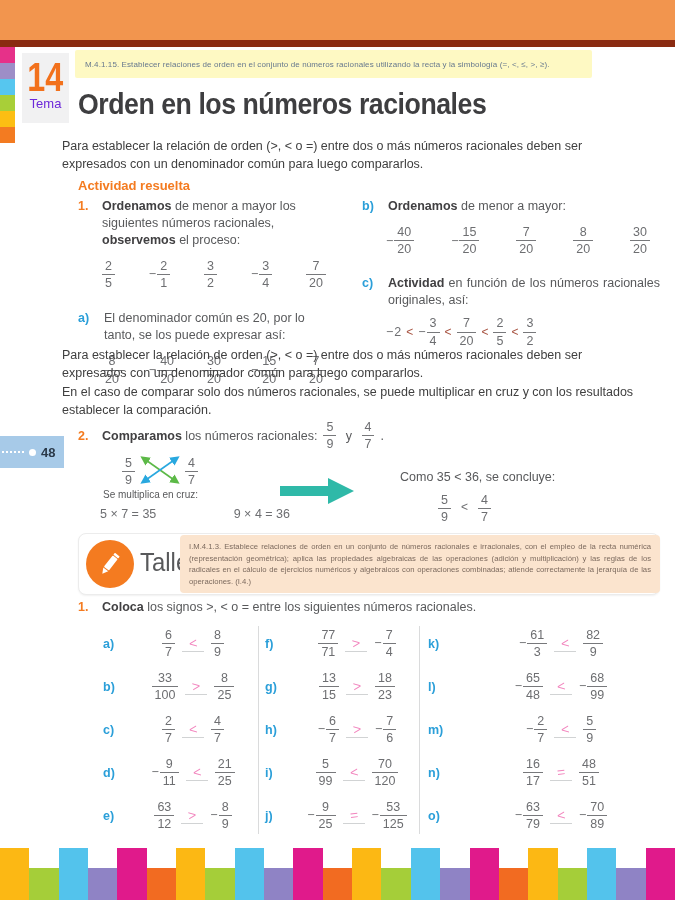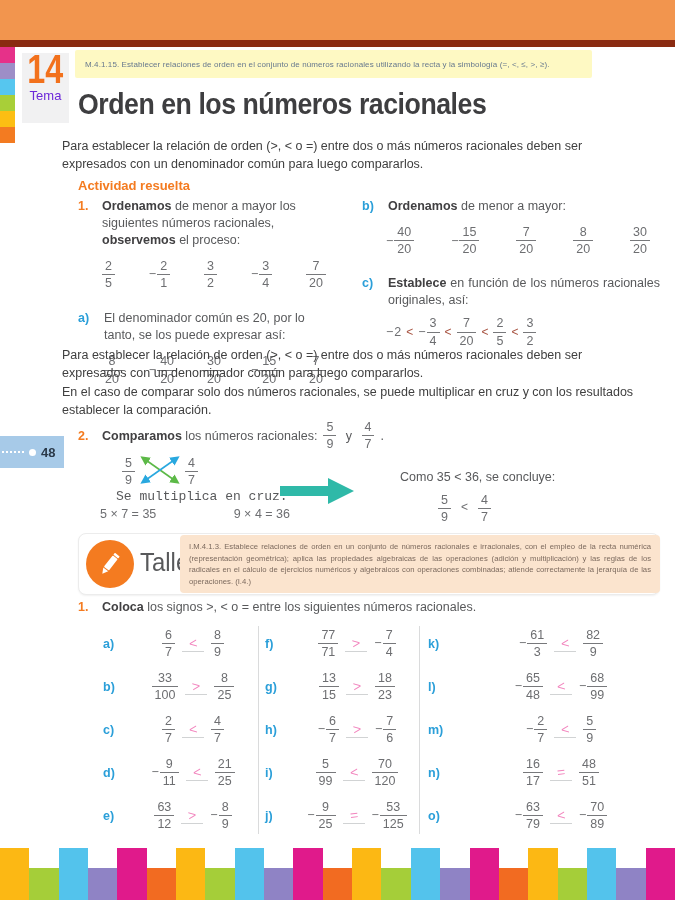--- a/index.html
+++ b/index.html
@@ -9,21 +9,21 @@
     background:#ffffff; overflow:hidden;
     font-family:"Liberation Sans", sans-serif; color:#58595B;
   }
   
   .band-orange { position:absolute; top:0; left:0; width:675px; height:40px; background:#F2954E; }
   .band-maroon { position:absolute; top:40px; left:0; width:675px; height:7px; background:#8A2B11; }
   .squares { position:absolute; top:47px; left:0; width:15px; display:flex; flex-direction:column; }
   .squares span { width:15px; height:16px; display:block; }
   .logo-box {
     position:absolute; top:53px; left:22px; width:47px; height:70px; background:#F1F1F2;
-    display:flex; flex-direction:column; align-items:center; justify-content:flex-end; padding-bottom:20px;
+    display:flex; flex-direction:column; align-items:center; justify-content:flex-end; padding-bottom:12px;
   }
   .logo-num { color:#F2711C; font-weight:bold; font-size:38px; line-height:0.9; transform:scale(0.85,1.05); }
   .logo-label { color:#6d28d9; font-size:13px; margin-top:2px; }
   .standard-box {
     position:absolute; top:50px; left:75px; width:517px; height:28px; background:#fef9c3;
     border-radius:2px; display:flex; align-items:center; padding:0 10px;
     font-size:8px; color:#66788E; letter-spacing:0.1px;
   }
   .page-title {
     position:absolute; top:88px; left:78px; width:582px;
@@ -60,21 +60,21 @@
   
   .page-tab {
     position:absolute; top:436px; left:0; width:64px; height:32px; background:#A7CAE8;
     display:flex; align-items:center; gap:5px; padding-left:2px;
   }
   .tab-dots { width:22px; border-top:2px dotted #ffffff; }
   .tab-bullet { width:7px; height:7px; border-radius:50%; background:#ffffff; }
   .tab-num { color:#2B3A4A; font-weight:bold; font-size:13px; }
   
   .diagram { position:absolute; top:452px; left:122px; display:flex; align-items:center; gap:2px; }
-  .cross-caption { position:absolute; top:489px; left:116px; font-size:13px;font-family:Liberation Mono, monospace; }
+  .cross-caption { position:absolute; top:489px; left:103px; font-size:10px; }
   .products { position:absolute; top:507px; left:100px; width:190px; display:flex; justify-content:space-between; font-size:12.5px; color:#6D6E71; }
   .big-arrow { position:absolute; top:476px; left:280px; }
   .concl-intro { position:absolute; top:470px; left:400px; font-size:12.5px; }
   .concl-row { position:absolute; top:490px; left:438px; display:flex; align-items:center; gap:10px; }
   .concl-op { color:#6D6E71; font-size:12px; }
   
   .taller-wrap { position:absolute; top:533px; left:78px; width:582px; height:62px; }
   .taller-card { position:absolute; top:0; left:0; width:582px; height:62px; background:#ffffff; border:1px solid #ECECEC; border-radius:8px; box-shadow:0 1px 2px rgba(0,0,0,0.06); }
   .taller-icon { position:absolute; top:7px; left:8px; width:48px; height:48px; border-radius:50%; background:#F47B20; display:flex; align-items:center; justify-content:center; }
   .taller-label { position:absolute; top:14px; left:62px; font-size:26px; color:#58595B; transform:scaleX(0.92); transform-origin:left center; }
@@ -260,21 +260,21 @@
         <span class="frac">
           <span class="stack">
             <span class="num">30</span>
             <span class="fbar"></span>
             <span class="den">20</span>
           </span>
         </span>
       </div>
     <div class="item-row mt10">
       <span class="item-letter">c)</span>
-      <span class="justify"><span class="b">Establece</span><span> en función de los números racionales originales, así:</span></span>
+      <span class="justify"><span class="b">Actividad</span><span> en función de los números racionales originales, así:</span></span>
     </div>
     <div class="ineq-row">
         <span class="frac">
           <span class="minus">−</span>
           <span class="int">2</span>
         </span>
         <span class="iop">&lt;</span>
         <span class="frac">
           <span class="minus">−</span>
           <span class="stack">

